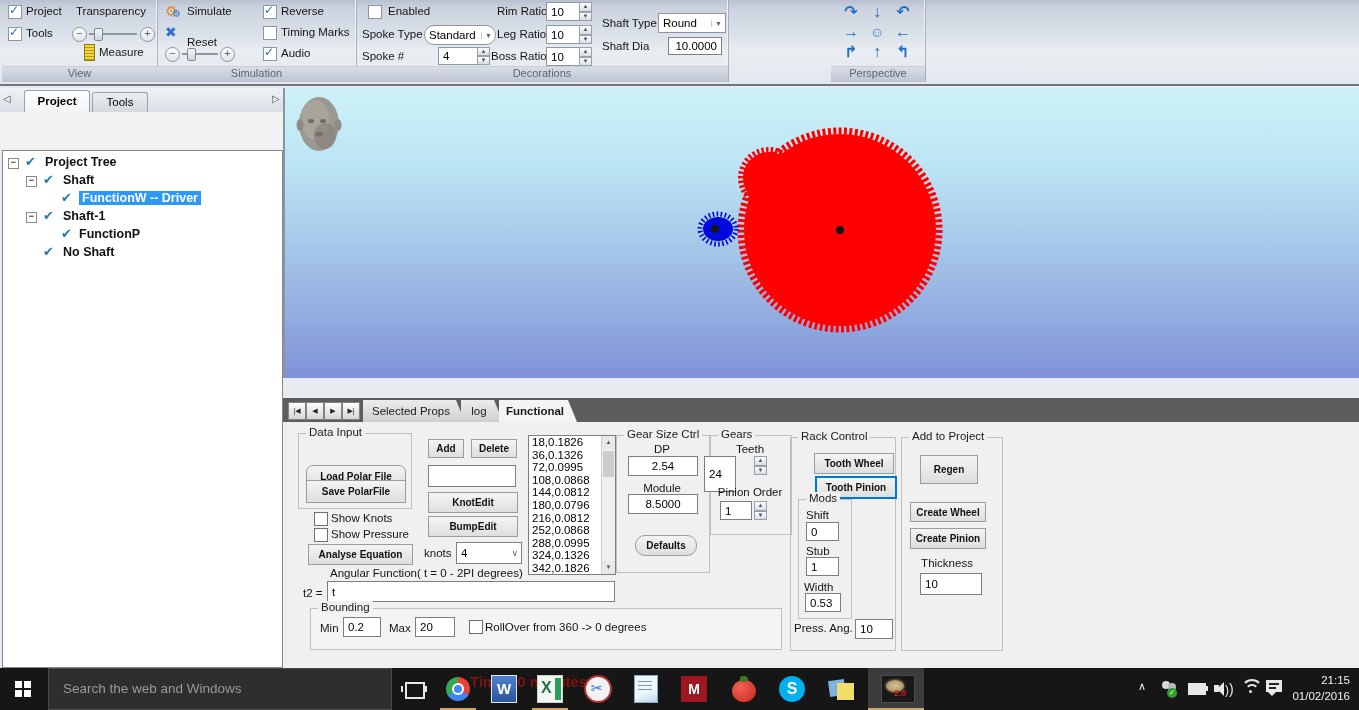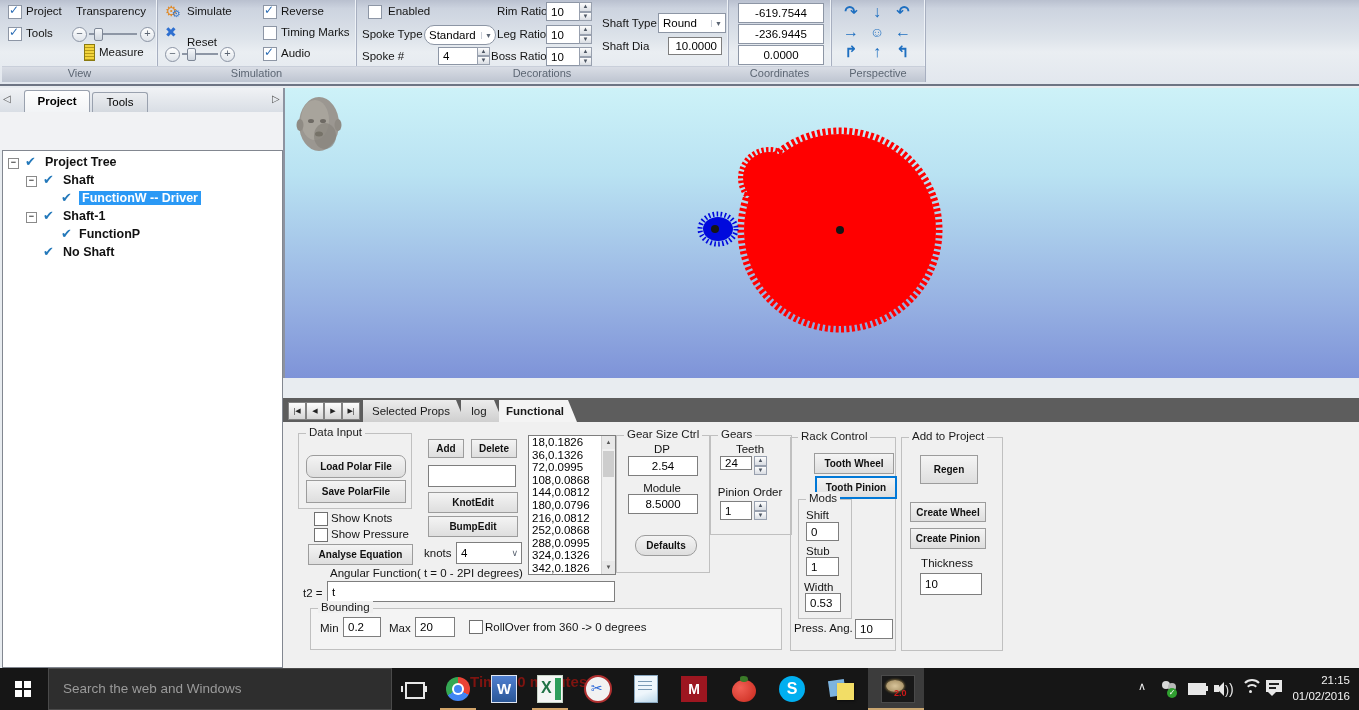--- a/index.html
+++ b/index.html
@@ -146,26 +146,20 @@
       <span class="lbl" style="left:246px;top:17px;">Shaft Type</span>
       <div class="ddl" style="left:302px;top:13px;width:62px;height:18px;">
         <span>Round</span>
           <span class="arr">▼</span>
       </div>
       <span class="lbl" style="left:246px;top:40px;">Shaft Dia</span>
       <div class="field" style="left:312px;top:37px;width:54px;height:18px;justify-content:flex-end;padding-right:4px;">10.0000</div>
       <div class="cap">Decorations</div>
     </div>
 
-    <div class="rgroup" style="left:728px;width:103px;">
-      <div class="coordf" style="top:3px;">-619.7544</div>
-      <div class="coordf" style="top:24px;">-236.9445</div>
-      <div class="coordf" style="top:45px;">0.0000</div>
-      <div class="cap">Coordinates</div>
-    </div>
 
     <div class="rgroup" style="left:831px;width:94px;">
       <span class="parrow" style="left:8px;top:2px;">↷</span>
       <span class="parrow" style="left:34px;top:2px;">↓</span>
       <span class="parrow" style="left:60px;top:2px;">↶</span>
       <span class="parrow" style="left:8px;top:22px;">→</span>
       <span class="parrow" style="left:34px;top:22px;font-size:14px;">☺</span>
       <span class="parrow" style="left:60px;top:22px;">←</span>
       <span class="parrow" style="left:8px;top:42px;">↱</span>
       <span class="parrow" style="left:34px;top:42px;">↑</span>
@@ -283,21 +277,21 @@
     <div class="ptab" style="left:80px;width:96px;">Selected Props</div>
     <div class="ptab" style="left:178px;width:36px;">log</div>
     <div class="ptab active" style="left:216px;width:72px;">Functional</div>
   </div>
 
   <div id="propcontent">
 
     <div class="gb" style="left:15px;top:11px;width:112px;height:74px;">
       <span class="leg">Data Input</span>
     </div>
-    <div class="btn" style="left:23px;top:33px;width:98px;height:21px;border-radius:7px;">Load Polar File</div>
+    <div class="btn" style="left:23px;top:43px;width:98px;height:21px;border-radius:7px;">Load Polar File</div>
     <div class="btn" style="left:23px;top:58px;width:98px;height:21px;">Save PolarFile</div>
     <span class="cb2" style="left:31px;top:90px;"></span>
     <span class="lbl" style="left:48px;top:90px;">Show Knots</span>
     <span class="cb2" style="left:31px;top:106px;"></span>
     <span class="lbl" style="left:48px;top:106px;">Show Pressure</span>
     <div class="btn" style="left:25px;top:122px;width:103px;height:19px;">Analyse Equation</div>
     <span class="lbl" style="left:47px;top:145px;">Angular  Function( t = 0 - 2PI degrees)</span>
 
     <div class="btn" style="left:145px;top:17px;width:34px;height:17px;">Add</div>
     <div class="btn" style="left:188px;top:17px;width:44px;height:17px;">Delete</div>
@@ -337,21 +331,21 @@
     <div class="lbl ctr" style="left:333px;top:21px;width:92px;">DP</div>
     <div class="field center" style="left:345px;top:34px;width:70px;height:20px;">2.54</div>
     <div class="lbl ctr" style="left:333px;top:60px;width:92px;">Module</div>
     <div class="field center" style="left:345px;top:72px;width:70px;height:20px;">8.5000</div>
     <div class="btn" style="left:352px;top:113px;width:60px;height:19px;border-radius:10px;">Defaults</div>
 
     <div class="gb" style="left:427px;top:13px;width:80px;height:98px;">
       <span class="leg">Gears</span>
     </div>
     <div class="lbl ctr" style="left:427px;top:21px;width:80px;">Teeth</div>
-    <div class="field" style="left:437px;top:34px;width:32px;height:14px;">24</div>
+    <div class="field" style="left:421px;top:34px;width:32px;height:36px;">24</div>
     <div class="spn" style="left:471px;top:34px;height:19px;">
         <b>▲</b>
         <b>▼</b>
       </div>
     <div class="lbl ctr" style="left:427px;top:64px;width:80px;">Pinion Order</div>
     <div class="field" style="left:437px;top:79px;width:32px;height:19px;">1</div>
     <div class="spn" style="left:471px;top:79px;height:19px;">
         <b>▲</b>
         <b>▼</b>
       </div>

